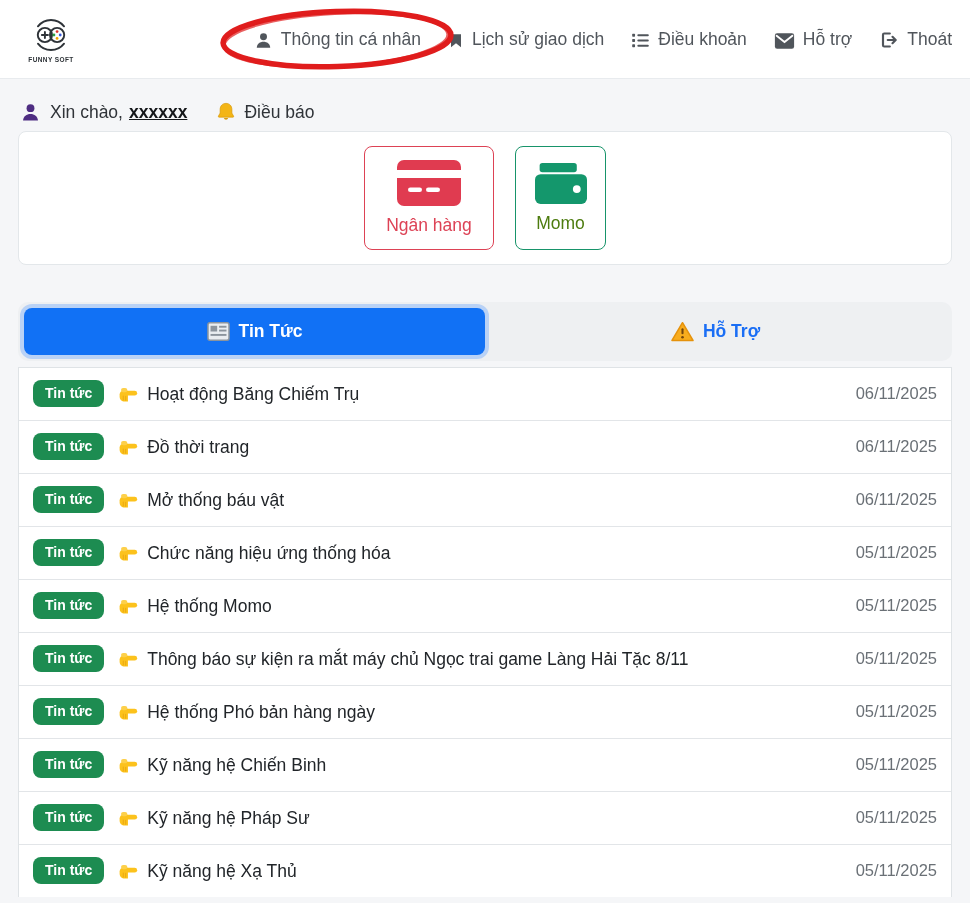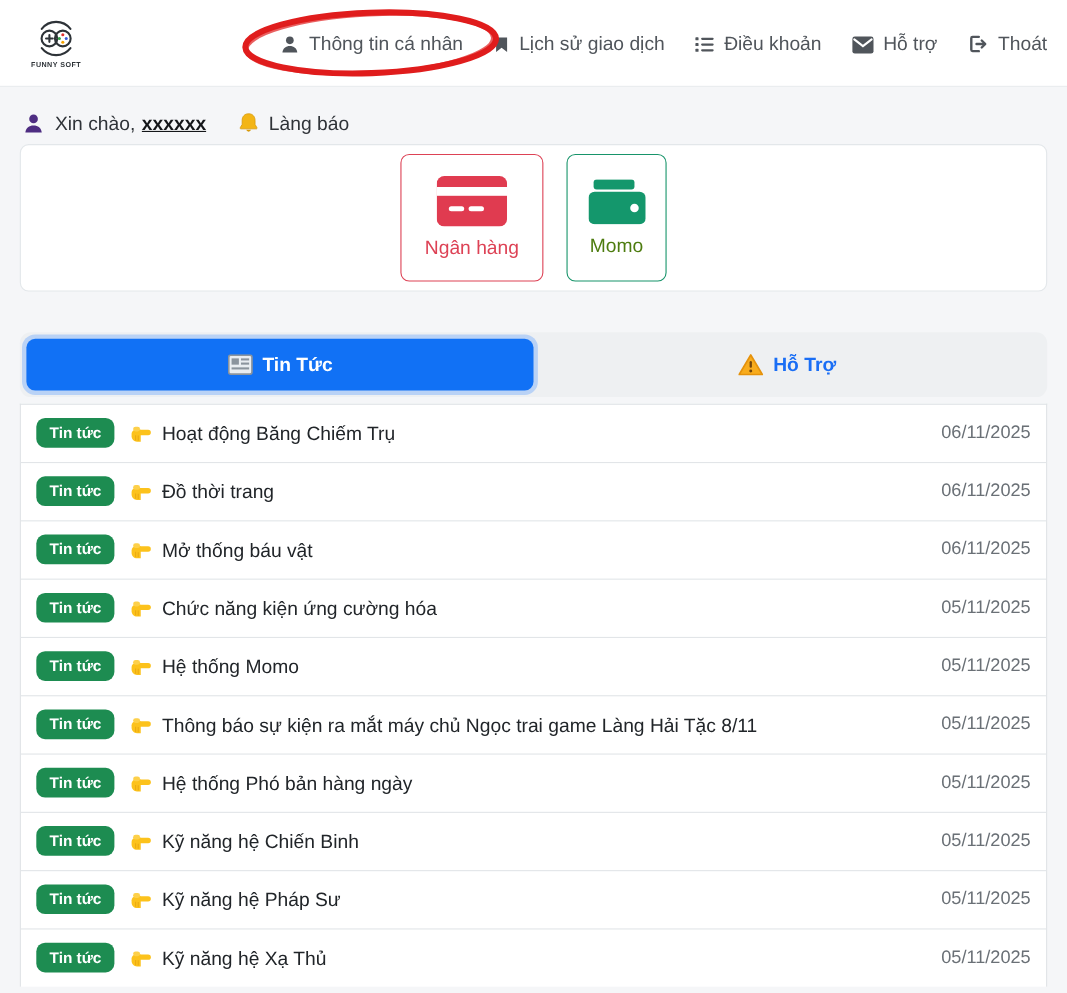--- a/index.html
+++ b/index.html
@@ -39,21 +39,21 @@
   .greeting-row .uname { font-weight:bold; color:#141619; margin-left:6px;text-decoration:underline; }
   .greeting-row .hello { margin-left:9px; }
   .notif { display:flex; align-items:center; gap:7px; margin-left:28px; }
 
   
   .payment-card {
     margin:0 18px; background:#fff; border:1px solid #e3e7ea; border-radius:8px;
     height:134px; display:flex; align-items:center; justify-content:center; gap:21px;
   }
   .pay-btn {
-    background:#fff; border-radius:8px; height:116px; cursor:pointer;
+    background:#fff; border-radius:8px; height:104px; cursor:pointer;
     display:flex; flex-direction:column; align-items:center; justify-content:center;
     gap:9px; font-size:17.5px; font-family:inherit; padding:0 14px;
   }
   .pay-btn.bank { border:1px solid #dd4255; color:#dd4255; width:130px; }
   .pay-btn.momo { border:1px solid #17946a; color:#4d7c0f; width:91px; }
 
   
   .tab-bar {
     margin:37px 18px 6px; background:#eef0f2; border-radius:10px;
     padding:6px; display:flex; align-items:stretch;
@@ -159,21 +159,21 @@
       <circle cx="12" cy="7" r="4.5"></circle>
         <path d="M3.5 21c.4-4.6 4-7.3 8.5-7.3s8.1 2.7 8.5 7.3z"></path>
     </svg>
     <span class="hello">Xin chào,</span>
     <span class="uname">xxxxxx</span>
     <span class="notif">
       <svg width="22" height="22" viewBox="0 0 24 24">
         <path fill="#f3b516" stroke="#d89a0a" stroke-width="0.8" d="M12 2.6c3.9 0 6.4 2.8 6.4 6.6v4l1.9 3.3c.3.5-.1 1.1-.7 1.1H4.4c-.6 0-1-.6-.7-1.1l1.9-3.3v-4c0-3.8 2.5-6.6 6.4-6.6z"></path>
         <path fill="#d89a0a" d="M9.6 18.6a2.5 2.5 0 0 0 4.8 0z"></path>
       </svg>
-      <span>Làng báo</span>
+      <span>Điều báo</span>
     </span>
   </div>
 
   <section class="payment-card">
     <button class="pay-btn bank">
       <svg width="64" height="46" viewBox="0 0 64 46">
         <rect width="64" height="46" rx="7" fill="#e03b50"></rect>
         <rect y="10" width="64" height="8" fill="#ffffff"></rect>
         <rect x="11" y="27.5" width="14" height="4.6" rx="2.3" fill="#ffffff"></rect>
         <rect x="29" y="27.5" width="14" height="4.6" rx="2.3" fill="#ffffff"></rect>
@@ -242,21 +242,21 @@
       </svg><span class="news-title">Mở thống báu vật</span>
     </div>
 
     <div class="news-row">
       <span class="news-date">05/11/2025</span>
       <span class="news-badge">Tin tức</span><svg class="finger" viewBox="0 0 24 24">
         <rect x="6" y="8.8" width="17" height="5.6" rx="2.8" fill="#fcc21c"></rect>
         <path d="M3 13c0-2.3 1.9-4.2 4.2-4.2h5.3v12.4H8.6C5.5 21.2 3 18.7 3 15.6z" fill="#fcc21c"></path>
         <rect x="4.6" y="5.6" width="7.2" height="5" rx="2.5" fill="#fdd04a"></rect>
         <path d="M7.2 14.5v5.4M9.9 14.8v5.4" stroke="#eaa912" stroke-width="1.1" fill="none"></path>
-      </svg><span class="news-title">Chức năng kiện ứng cường hóa</span>
+      </svg><span class="news-title">Chức năng hiệu ứng thống hóa</span>
     </div>
 
     <div class="news-row">
       <span class="news-date">05/11/2025</span>
       <span class="news-badge">Tin tức</span><svg class="finger" viewBox="0 0 24 24">
         <rect x="6" y="8.8" width="17" height="5.6" rx="2.8" fill="#fcc21c"></rect>
         <path d="M3 13c0-2.3 1.9-4.2 4.2-4.2h5.3v12.4H8.6C5.5 21.2 3 18.7 3 15.6z" fill="#fcc21c"></path>
         <rect x="4.6" y="5.6" width="7.2" height="5" rx="2.5" fill="#fdd04a"></rect>
         <path d="M7.2 14.5v5.4M9.9 14.8v5.4" stroke="#eaa912" stroke-width="1.1" fill="none"></path>
       </svg><span class="news-title">Hệ thống Momo</span>

